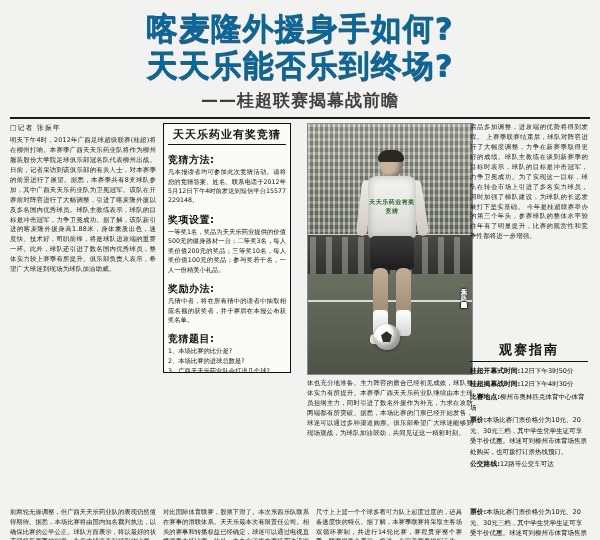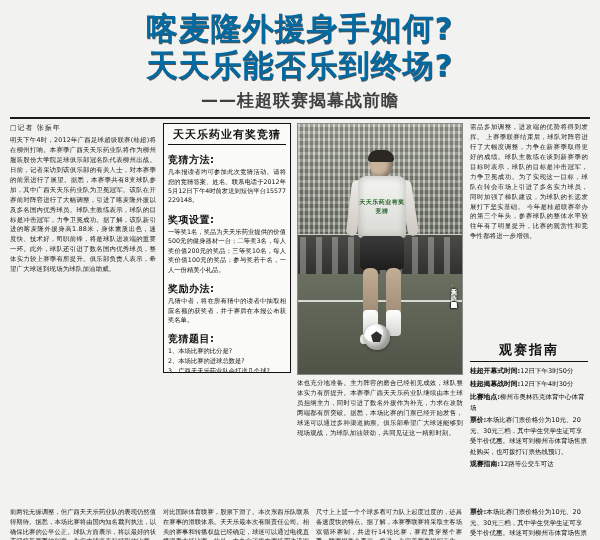--- a/index.html
+++ b/index.html
@@ -55,21 +55,21 @@
   .body-area {
     display: flex;
     gap: 7px;
     margin-top: 4px;
     height: 380px;
   }
   .col {
     position: relative;
   }
   .col-left  { width: 146px; }
-  .col-mid   { width: 300px; display: flex; gap: 6px;}
+  .col-mid   { width: 300px; display: flex; gap: 16px;}
   .col-right { width: 118px; }
 
   .byline {
     font-size: 7px;
     letter-spacing: 1px;
     margin-bottom: 3px;
     color: #222;
   }
 
   
@@ -366,21 +366,21 @@
     <div class="col col-right">
       <div class="bodytext" style="height:214px">需品多加调整，进攻端的优势将得到发挥。
 上赛季联赛结束后，球队对阵容进行了大幅度调整，力争在新赛季取得更好的成绩。球队主教练在谈到新赛季的目标时表示，球队的目标是冲击冠军，力争卫冕成功。为了实现这一目标，球队在转会市场上引进了多名实力球员，同时加强了梯队建设，为球队的长远发展打下坚实基础。
 今年是桂超联赛举办的第三个年头，参赛球队的整体水平较往年有了明显提升，比赛的观赏性和竞争性都将进一步增强。</div>
 
       <div class="guide-title">观赛指南</div>
       <div class="guide-line"><b>桂超开幕式时间:</b>12日下午3时50分</div>
       <div class="guide-line"><b>桂超揭幕战时间:</b>12日下午4时30分</div>
       <div class="guide-line"><b>比赛地点:</b>柳州市奥林匹克体育中心体育场</div>
       <div class="guide-line"><b>票价:</b>本场比赛门票价格分为10元、20元、30元三档，其中学生凭学生证可享受半价优惠。球迷可到柳州市体育场售票处购买，也可拨打订票热线预订。</div>
-      <div class="guide-line"><b>观赛指南:</b>12路等公交车可达</div>
+      <div class="guide-line"><b>公交路线:</b>12路等公交车可达</div>
     </div>
   </div>
 
   <div class="bottom-area">
     <div class="bcol">
       <div class="tiny">前两轮无缘调整，但广西天天乐药业队的表现仍然值得期待。据悉，本场比赛将由国内知名裁判执法，以确保比赛的公平公正。球队方面表示，将以最好的状态迎接新赛季的到来，为广大球迷奉献精彩的比赛。同时，俱乐部也呼吁广大球迷文明观赛，共同营造良好的赛场氛围。</div>
     </div>
     <div class="bcol-wide">
       <div style="width:146px">
         <div class="tiny">对比国际体育联赛，股票下滑了。本次东西乐队联系在赛事的滑联体系。天天乐最本次有限责任公司。相关的赛事和转播权益已经确定，球迷可以通过电视直播观看本场比赛。此外，主办方还将在赛场周边设置互动区域，为到场球迷提供丰富多彩的活动体验。</div>

